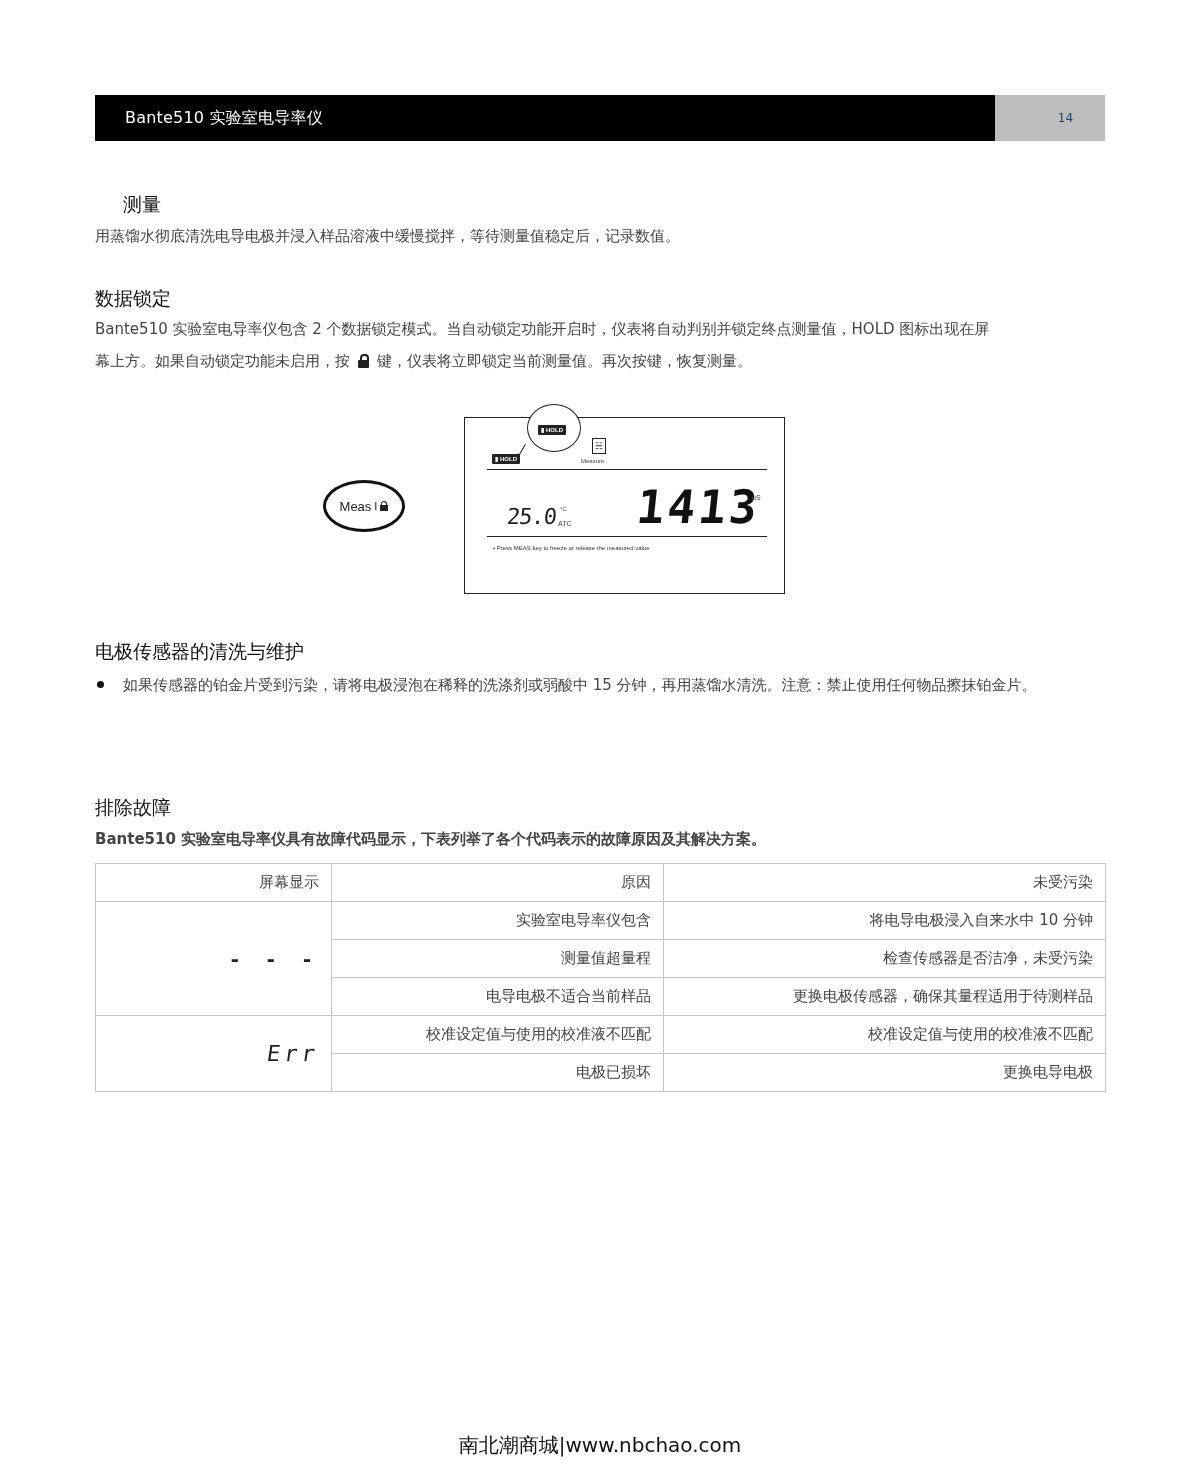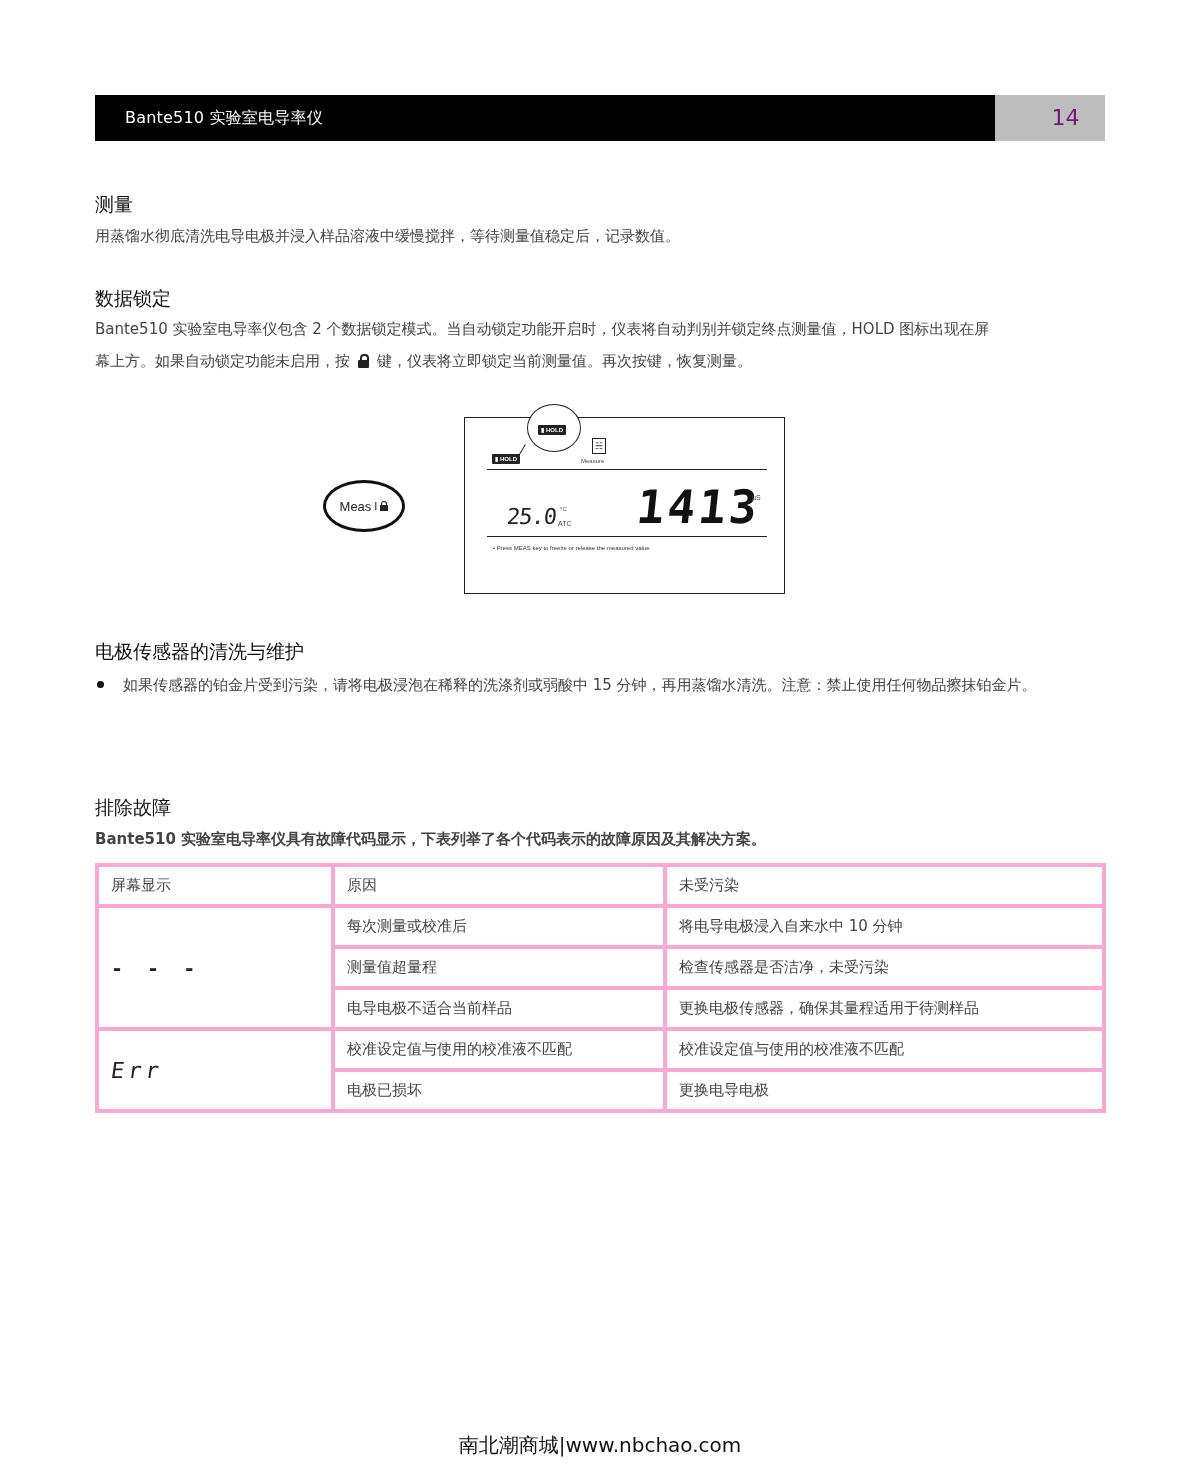--- a/index.html
+++ b/index.html
@@ -1,20 +1,20 @@
 <!DOCTYPE html>
 <html><head>
 <meta charset="utf-8">
 <style>
   html, body { margin: 0; padding: 0; background: #ffffff; }
   body { width: 1200px; height: 1484px; position: relative; font-family: "DejaVu Sans", "Liberation Sans", sans-serif; color: #333; overflow: hidden; }
   .header { position: absolute; left: 95px; top: 95px; width: 1010px; height: 46px; background: #000; }
   .header .title { position: absolute; left: 30px; top: 0; line-height: 46px; color: #fff; font-size: 16px; letter-spacing: 0.2px; }
   .header .pagebox { position: absolute; right: 0; top: 0; width: 110px; height: 46px; background: #bdbdbd; }
-  .header .pagebox span { display: block; text-align: center; line-height: 46px; color: #701a75; font-size: 22px; padding-left: 31px; }
+  .header .pagebox span { display: block; text-align: center; line-height: 46px; color: #0c4a6e; font-size: 12px; padding-left: 31px; }
 
   h2 { position: absolute; left: 95px; margin: 0; font-size: 19px; font-weight: normal; color: #111; }
   .para { position: absolute; left: 95px; width: 1012px; margin: 0; font-size: 15px; color: #444; line-height: 32px; }
   .lock-inline { display: inline-block; width: 11px; height: 14px; vertical-align: -2px; margin: 0 8px; position: relative; }
   .lock-inline::before { content: ""; position: absolute; left: 2px; top: 0; width: 5px; height: 6px; border: 2px solid #222; border-bottom: none; border-radius: 4px 4px 0 0; }
   .lock-inline::after { content: ""; position: absolute; left: 0; top: 6px; width: 11px; height: 8px; background: #222; border-radius: 1px; }
 
   
   .meas-key { position: absolute; left: 323px; top: 480px; width: 82px; height: 52px; border: 3px solid #111; border-radius: 50%; display: flex; align-items: center; justify-content: center; font-size: 13px; color: #222; font-family: "Liberation Sans", sans-serif; box-sizing: border-box; }
   .meas-key .sep { margin: 0 3px; font-size: 11px; }
@@ -39,38 +39,38 @@
   .lcd .us { position: absolute; left: 287px; top: 76px; font-size: 7px; color: #444; }
   .lcd .hint { position: absolute; left: 28px; top: 127px; font-size: 6px; color: #333; }
 
   
   .bullets { position: absolute; left: 95px; top: 670px; width: 1012px; margin: 0; padding: 0; list-style: none; }
   .bullets li { position: relative; padding-left: 28px; font-size: 15px; color: #444; line-height: 30px; margin-bottom: 0; }
   .bullets li .dot { position: absolute; left: 2px; top: 11px; width: 7px; height: 7px; border-radius: 50%; background: #111; }
 
   
   .ftable { position: absolute; left: 95px; top: 863px; width: 1011px; border-collapse: collapse; font-size: 15px; color: #444; }
-  .ftable td, .ftable th { border: 4px solid #f9a8d4; height: 37px; padding: 0 12px; text-align: left; font-weight: normal; }
+  .ftable td, .ftable th { border: 1px solid #f9a8d4; height: 37px; padding: 0 12px; text-align: right; font-weight: normal; }
   .ftable th { color: #444; }
   .seg-dash { font-family: "DejaVu Sans Mono", monospace; font-size: 20px; font-weight: bold; letter-spacing: 6px; color: #222; }
   .seg-err { font-family: "DejaVu Sans Mono", monospace; font-size: 22px; letter-spacing: 4px; transform: skewX(-8deg); display: inline-block; color: #222; }
 
   .footer { position: absolute; left: 0; top: 1432px; width: 1200px; text-align: center; font-size: 20px; color: #111; font-family: "DejaVu Sans", sans-serif; }
 </style>
 </head>
 <body>
 
 <div class="header">
   <span class="title">Bante510 实验室电导率仪</span>
   <div class="pagebox">
     <span>14</span>
   </div>
 </div>
 
-<h2 style="top:192px;">测量</h2>
+<h2 style="top:192px;margin-left:28px;">测量</h2>
 <p class="para" style="top:220px;">用蒸馏水彻底清洗电导电极并浸入样品溶液中缓慢搅拌，等待测量值稳定后，记录数值。</p>
 
 <h2 style="top:286px;">数据锁定</h2>
 <p class="para" style="top:313px;">
   <span>Bante510 实验室电导率仪包含 2 个数据锁定模式。当自动锁定功能开启时，仪表将自动判别并锁定终点测量值，HOLD 图标出现在屏</span><br>
   <span>幕上方。如果自动锁定功能未启用，按</span><span class="lock-inline"></span><span>键，仪表将立即锁定当前测量值。再次按键，恢复测量。</span>
 </p>
 
 <div class="meas-key">
   <span>Meas</span>
@@ -110,21 +110,21 @@
       <col>
     </colgroup>
   <tbody>
       <tr>
     <th>屏幕显示</th>
     <th>原因</th>
     <th>未受污染</th>
   </tr>
   <tr>
     <td rowspan="3"><span class="seg-dash">- - -</span></td>
-    <td>每次测量或校准后</td>
+    <td>实验室电导率仪包含</td>
     <td>将电导电极浸入自来水中 10 分钟</td>
   </tr>
   <tr>
     <td>测量值超量程</td>
     <td>检查传感器是否洁净，未受污染</td>
   </tr>
   <tr>
     <td>电导电极不适合当前样品</td>
     <td>更换电极传感器，确保其量程适用于待测样品</td>
   </tr>

